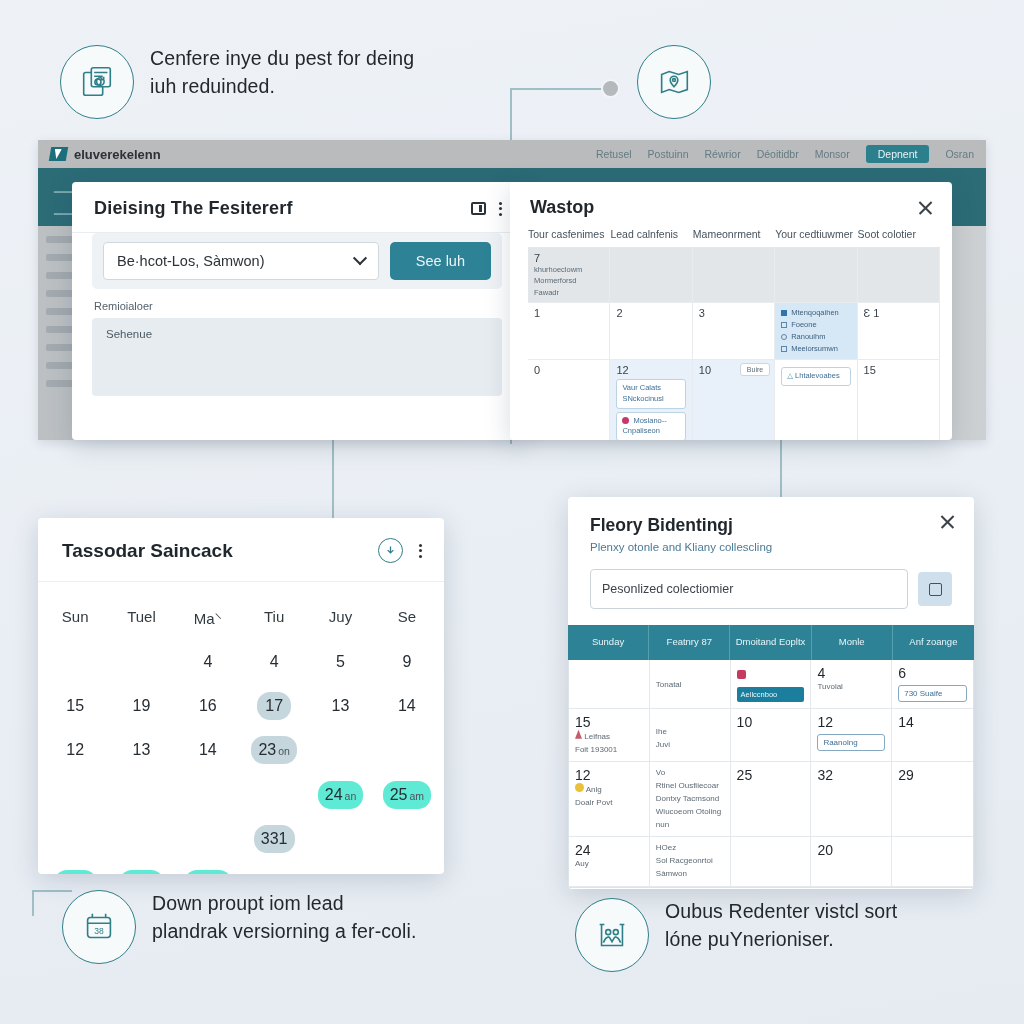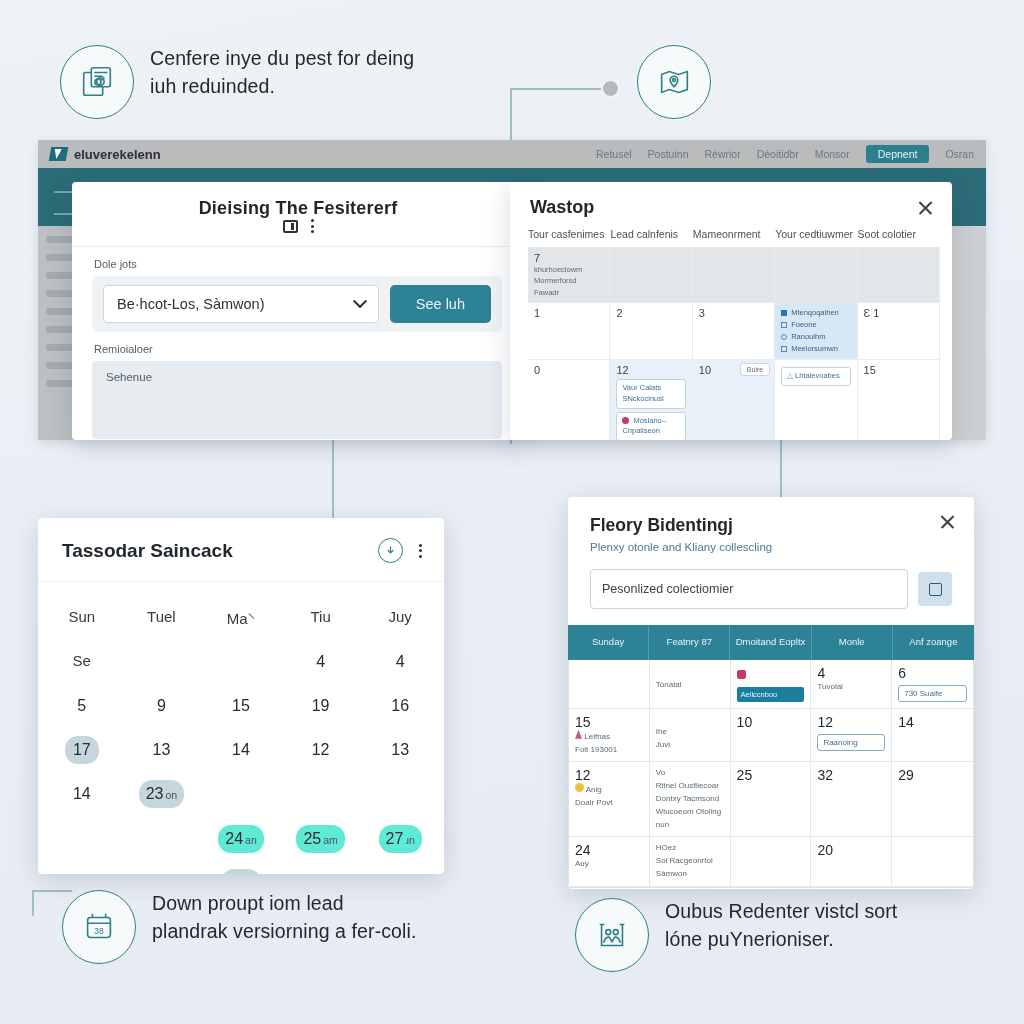--- a/index.html
+++ b/index.html
@@ -47,21 +47,21 @@
   .bgwin-side i { display:block; height:7px; background:#98a1a8; border-radius:2px; margin-bottom:11px; opacity:.7;}
   .bgwin-main { flex:1; background: #cdd0d2; }
 
   
   .card { position: absolute; background: #ffffff; border-radius: 4px;
     box-shadow: 0 6px 26px rgba(35,55,75,.18); overflow: hidden; }
 
   
   #dlg-left { left: 72px; top: 182px; width: 450px; height: 258px; }
   .dlg-head { display:flex; align-items:center; justify-content:space-between;
-    padding: 16px 20px 13px 22px; border-bottom: 1px solid #e9edf0; flex-direction: column; }
+    padding: 16px 20px 13px 22px; border-bottom: 1px solid #e9edf0; }
   .dlg-title { font-size: 18px; font-weight: bold; color: #1f262c; letter-spacing:.2px;}
   .dlg-head-icons { display:flex; align-items:center; gap: 13px; color:#2c3338; }
   .icon-window { width:15px; height:13px; border:2px solid #2c3338; border-radius:2px; position:relative;}
   .icon-window::after{content:'';position:absolute;right:2px;top:1px;bottom:1px;width:3px;background:#2c3338;}
   .kebab { display:flex; flex-direction:column; gap:2.5px; }
   .kebab i { width:3px;height:3px;border-radius:50%;background:#2c3338;display:block;}
   .fld-label { font-size: 11px; color: #53616b; padding: 11px 22px 6px; }
   .sel-row { margin: 0 20px; background:#eef2f5; border-radius:5px; padding: 9px 11px;
     display:flex; align-items:center; gap: 11px; }
   .select { flex:1; background:#fff; border:1px solid #cfd8de; border-radius:4px;
@@ -104,21 +104,21 @@
 
   
   #dlg-picker { left: 38px; top: 518px; width: 406px; height: 356px; }
   .pk-head { display:flex; align-items:center; justify-content:space-between;
     padding: 20px 22px 18px 24px; border-bottom:1px solid #eceff2; }
   .pk-title { font-size:19px; font-weight:bold; color:#1f262c; }
   .pk-icons { display:flex; align-items:center; gap:16px; }
   .dl-circle { width:25px;height:25px;border-radius:50%;border:1.8px solid #2f7f88;
     display:flex;align-items:center;justify-content:center;}
   .dl-circle svg { width:13px;height:13px;}
-  .pk-grid { display:grid; grid-template-columns: repeat(5,1fr); padding: 14px 4px 0; }
+  .pk-grid { display:grid; grid-template-columns: repeat(6,1fr); padding: 14px 4px 0; }
   .pk-dow { text-align:center; font-size:15px; color:#313a41; padding: 12px 0; }
   .pk-day { text-align:center; font-size:16px; color:#262d33; padding: 8px 0; }
   .pk-day span.unit { font-size:10.5px; color:#4a555e; margin-left:2px;}
   .pk-day .pill { display:inline-block; min-width:34px; padding: 5px 7px; border-radius:13px; }
   .pk-day .pill.sel { background:#c5d6dd; }
   .pk-day .pill.soft { background:#5eead4;margin-top:45px; }
   .pk-foot { display:flex; align-items:center; justify-content:space-between; padding: 22px 24px 0; }
   .btn-ghost { border:1px solid #d8dde1; background:#f4f6f7; border-radius:5px;
     padding: 10px 22px; font-size:14.5px; color:#2b3238; font-family:inherit; cursor:pointer;}
   .btn-primary { background:#2a7d91; color:#eef7f9; border:none; border-radius:5px;
@@ -236,21 +236,20 @@
       <div class="dlg-title">Dieising The Fesitererf</div>
       <div class="dlg-head-icons">
         <span class="icon-window"></span>
         <span class="kebab">
             <i></i>
             <i></i>
             <i></i>
           </span>
       </div>
     </div>
-    <div class="fld-label">Dole jots</div>
     <div class="sel-row">
       <div class="select">
         <span>Be·hcot-Los, Sàmwon)</span>
         <span class="chev"></span>
       </div>
       <button class="btn-teal">See luh</button>
     </div>
     <div class="fld-label">Remioialoer</div>
     <div class="subfield">
       <span>Sehenue</span>

